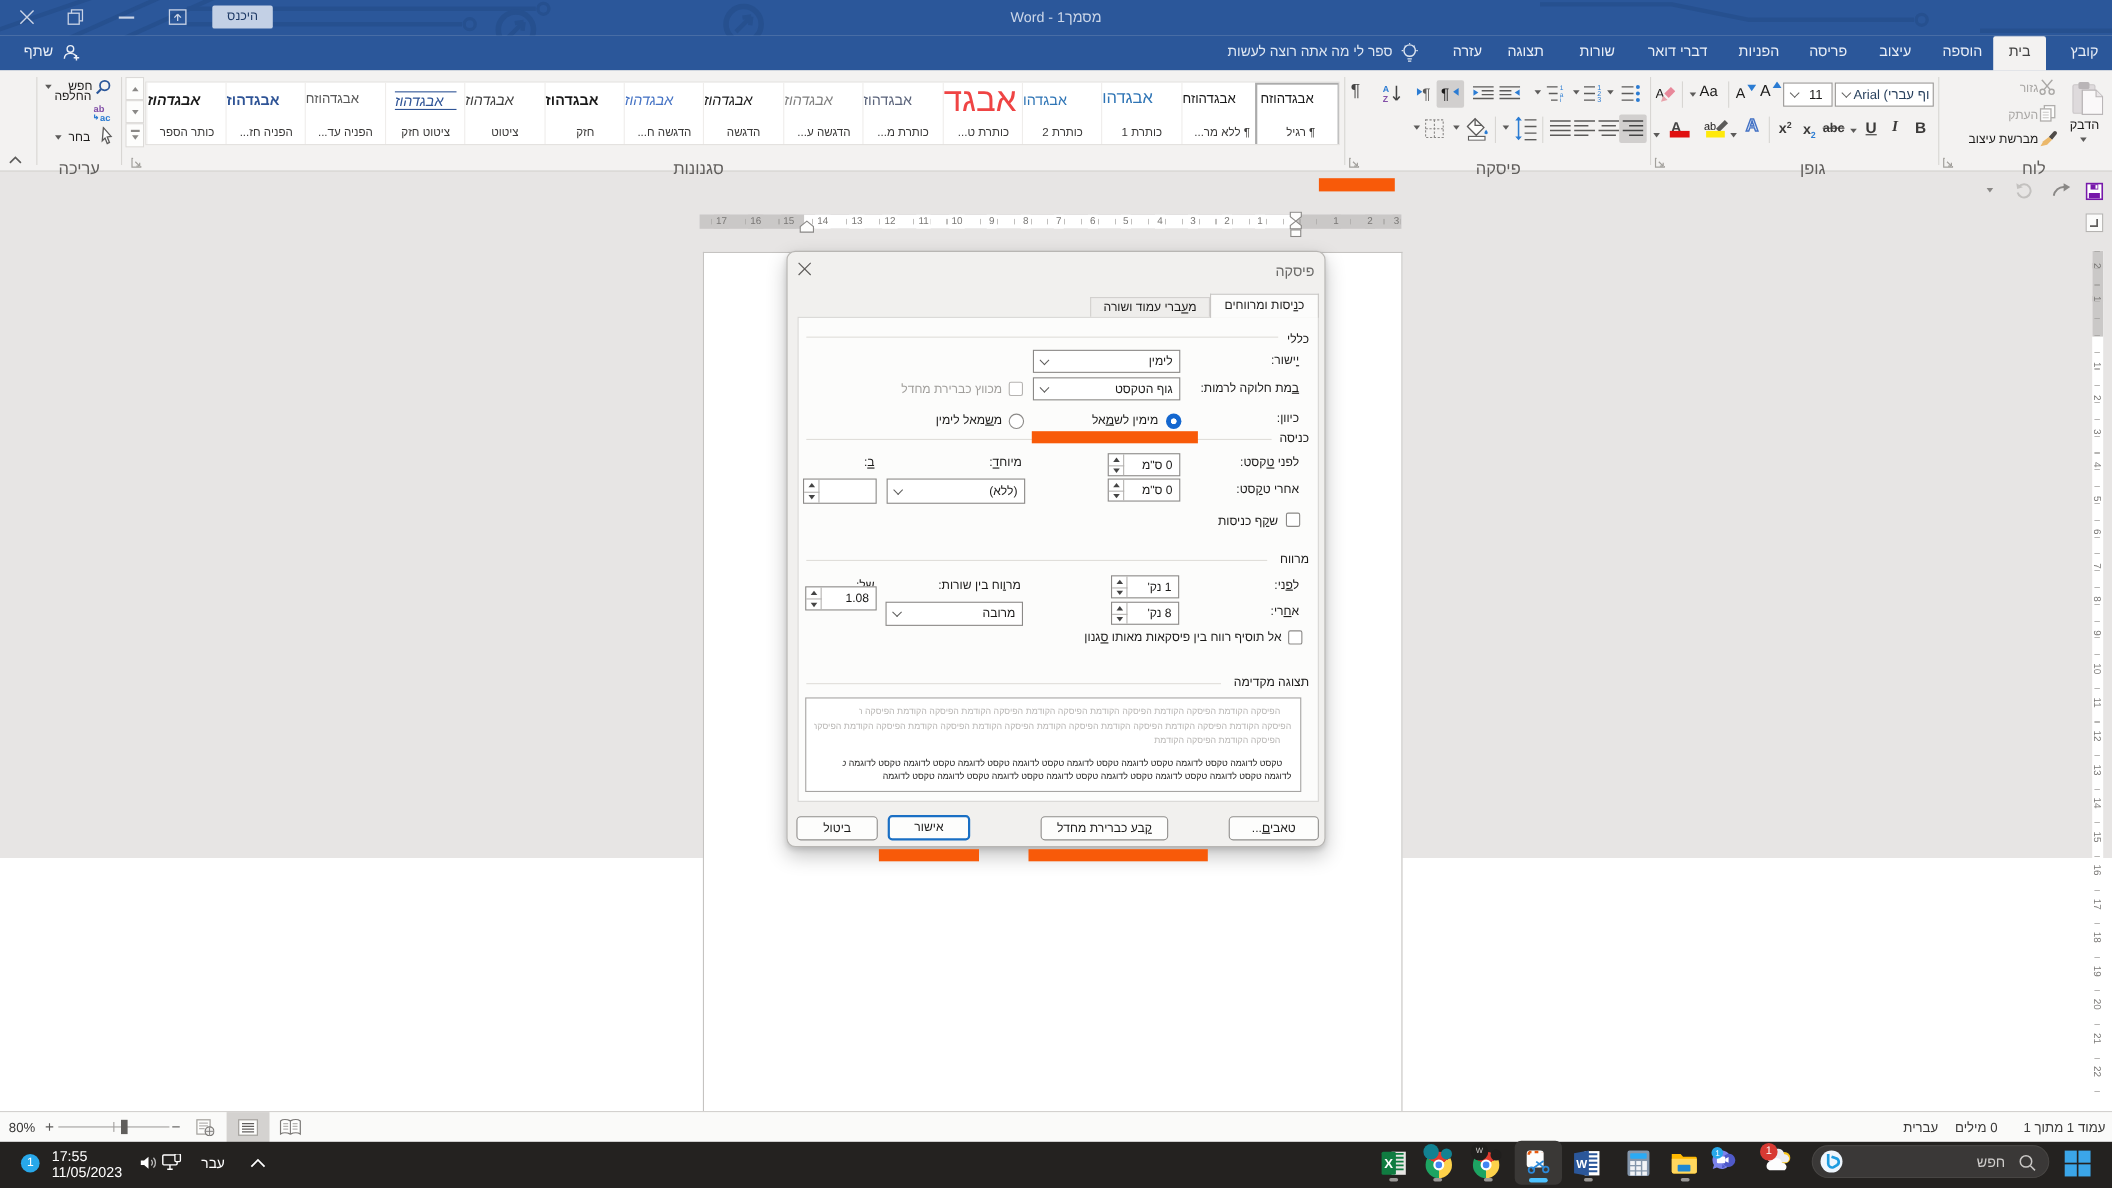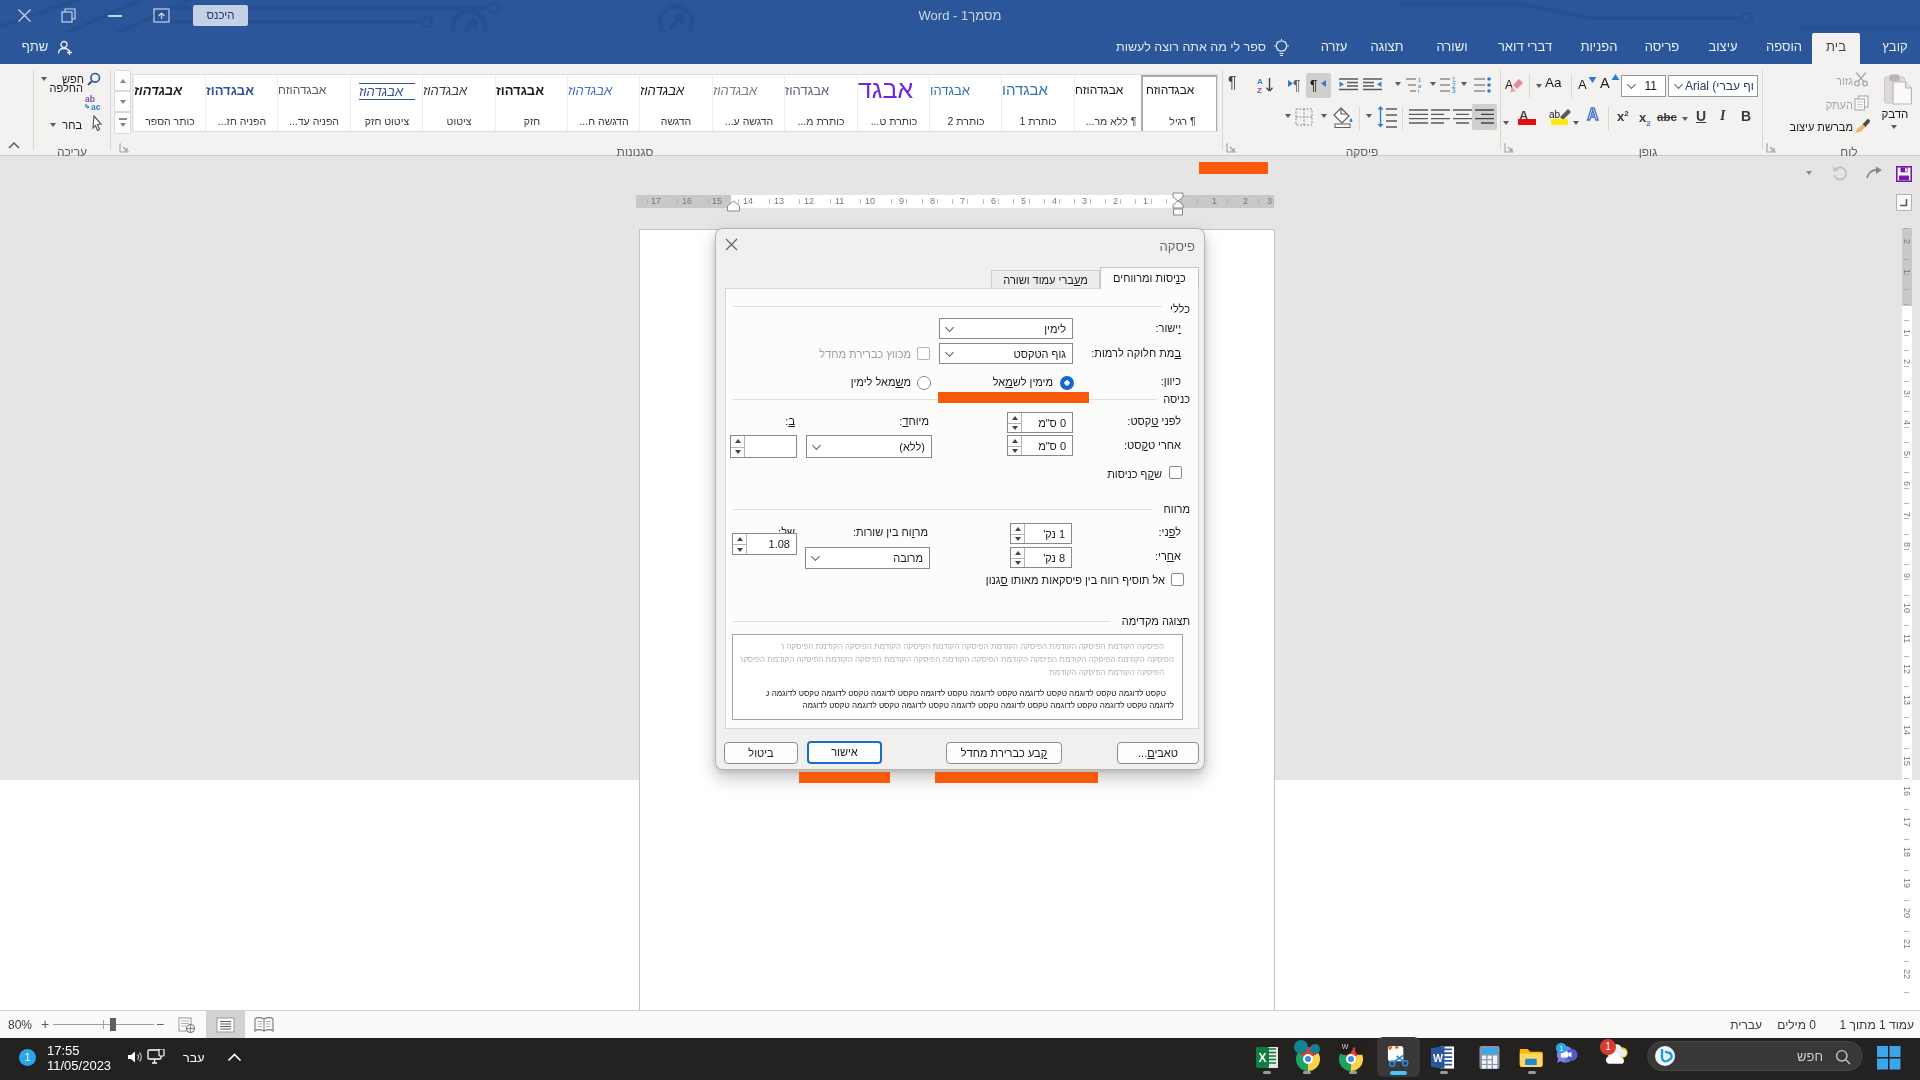--- a/index.html
+++ b/index.html
@@ -9,21 +9,21 @@
 .abs { position:absolute; }
 .rtl { direction:rtl; }
 .nw { white-space:nowrap; }
 
 #titlebar { position:absolute; top:0; left:0; width:1920px; height:32px; background:#2b579a; overflow:hidden; }
 #menubar { position:absolute; top:32px; left:0; width:1920px; height:32px; background:#2b579a; }
 .mitem { position:absolute; top:0; height:32px; line-height:30px; color:#e9eef6; font-size:13px; text-align:center; }
 
 #ribbon { position:absolute; top:64px; left:0; width:1920px; height:92px; background:#f3f2f1; border-bottom:1px solid #cfcdcb; }
 .gsep { position:absolute; top:6px; width:1px; height:80px; background:#d8d6d3; }
-.glabel { position:absolute; top:81px; font-size:12px; color:#605e5c; text-align:center; }
+.glabel { position:absolute; top:81px; font-size:15px; color:#605e5c; text-align:center; }
 .glaunch { position:absolute; top:80px; width:10px; height:10px; }
 .glaunch svg { display:block; }
 .chev { position:absolute; width:0; height:0; border-left:3.5px solid transparent; border-right:3.5px solid transparent; border-top:4px solid #5c5b5a; }
 .rbtxt { position:absolute; font-size:11px; color:#1b1a19; white-space:nowrap; }
 
 #gallery { position:absolute; left:132px; top:10px; width:1086px; height:58px; background:#fff; border:1px solid #e1dfdd; overflow:hidden; }
 .scell { position:absolute; top:0; width:73px; height:58px; border-left:1px solid #efedeb; }
 .ssample { position:absolute; top:8px; left:0; right:0; text-align:left; white-space:nowrap; overflow:hidden; }
 .slab { position:absolute; top:40px; left:0; right:0; text-align:center; font-size:10.5px; color:#3b3a39; white-space:nowrap; overflow:hidden; direction:rtl; }
 
@@ -97,21 +97,21 @@
 
 <div id="menubar">
   <div class="mitem" style="right:1px;width:48px">קובץ</div>
   <div class="abs" style="left:1812px;top:1px;width:48px;height:31px;background:#f3f2f1;border-radius:2px 2px 0 0"></div>
   <div class="mitem" style="left:1812px;width:48px;color:#444">בית</div>
   <div class="mitem" style="left:1758px;width:52px">הוספה</div>
   <div class="mitem" style="left:1701px;width:44px">עיצוב</div>
   <div class="mitem" style="left:1639px;width:46px">פריסה</div>
   <div class="mitem" style="left:1575px;width:48px">הפניות</div>
   <div class="mitem" style="left:1491px;width:68px">דברי דואר</div>
-  <div class="mitem" style="left:1428px;width:48px">ושורה</div>
+  <div class="mitem" style="left:1428px;width:48px">שורות</div>
   <div class="mitem" style="left:1362px;width:50px">תצוגה</div>
   <div class="mitem" style="left:1315px;width:38px">עזרה</div>
   <svg class="abs" style="left:1274px;top:7px" width="15" height="19" viewBox="0 0 15 19">
         <circle cx="7.5" cy="7" r="5.2" fill="none" stroke="#dfe7f2" stroke-width="1.3"></circle>
         <path d="M5.5 14.5 h4 M6 16.5 h3" stroke="#dfe7f2" stroke-width="1.2" fill="none"></path>
         <path d="M7.5 1 V0 M1.5 7 H0 M15 7 h-1.5 M3 2.5 l.8.8 M12 2.5 l-.8.8" stroke="#dfe7f2" stroke-width="1"></path>
       </svg>
   <div class="mitem rtl" style="left:1110px;width:162px;font-size:12.5px;color:#dfe7f2">ספר לי מה אתה רוצה לעשות</div>
   <svg class="abs" style="left:56px;top:7px" width="18" height="18" viewBox="0 0 18 18">
         <circle cx="8" cy="5.5" r="3" fill="none" stroke="#e9eef6" stroke-width="1.3"></circle>
@@ -194,21 +194,21 @@
         </div>
     <div class="scell" style="left:579px">
           <div class="ssample" style="font-style:italic;font-size:13px;color:#808080">אבגדהוז</div>
           <div class="slab">הדגשה ע...</div>
         </div>
     <div class="scell" style="left:651px">
           <div class="ssample" style="font-size:13px;color:#5b647b">אבגדהוז</div>
           <div class="slab">כותרת מ...</div>
         </div>
     <div class="scell" style="left:724px">
-          <div class="ssample" style="font-size:25px;color:#6d28d9;top:0px">אבגד</div>
+          <div class="ssample" style="font-size:30px;color:#ef4444;top:0px">אבגד</div>
           <div class="slab">כותרת ט...</div>
         </div>
     <div class="scell" style="left:796px">
           <div class="ssample" style="font-size:13px;color:#2e74b5">אבגדהו</div>
           <div class="slab">כותרת 2</div>
         </div>
     <div class="scell" style="left:868px">
           <div class="ssample" style="font-size:15px;color:#2e74b5;top:6px">אבגדהו</div>
           <div class="slab">כותרת 1</div>
         </div>

